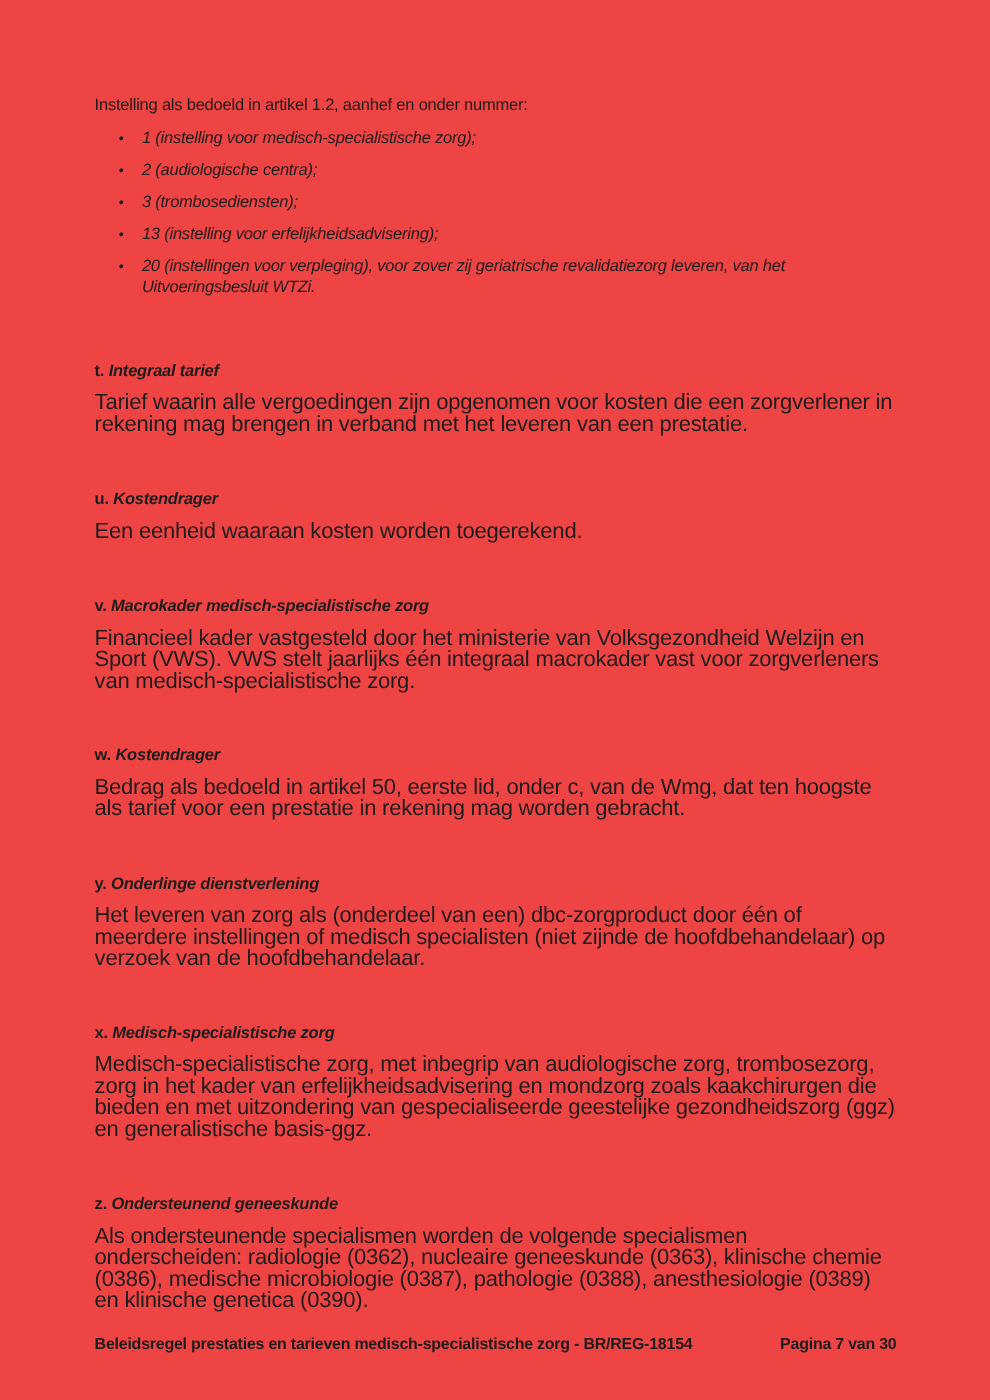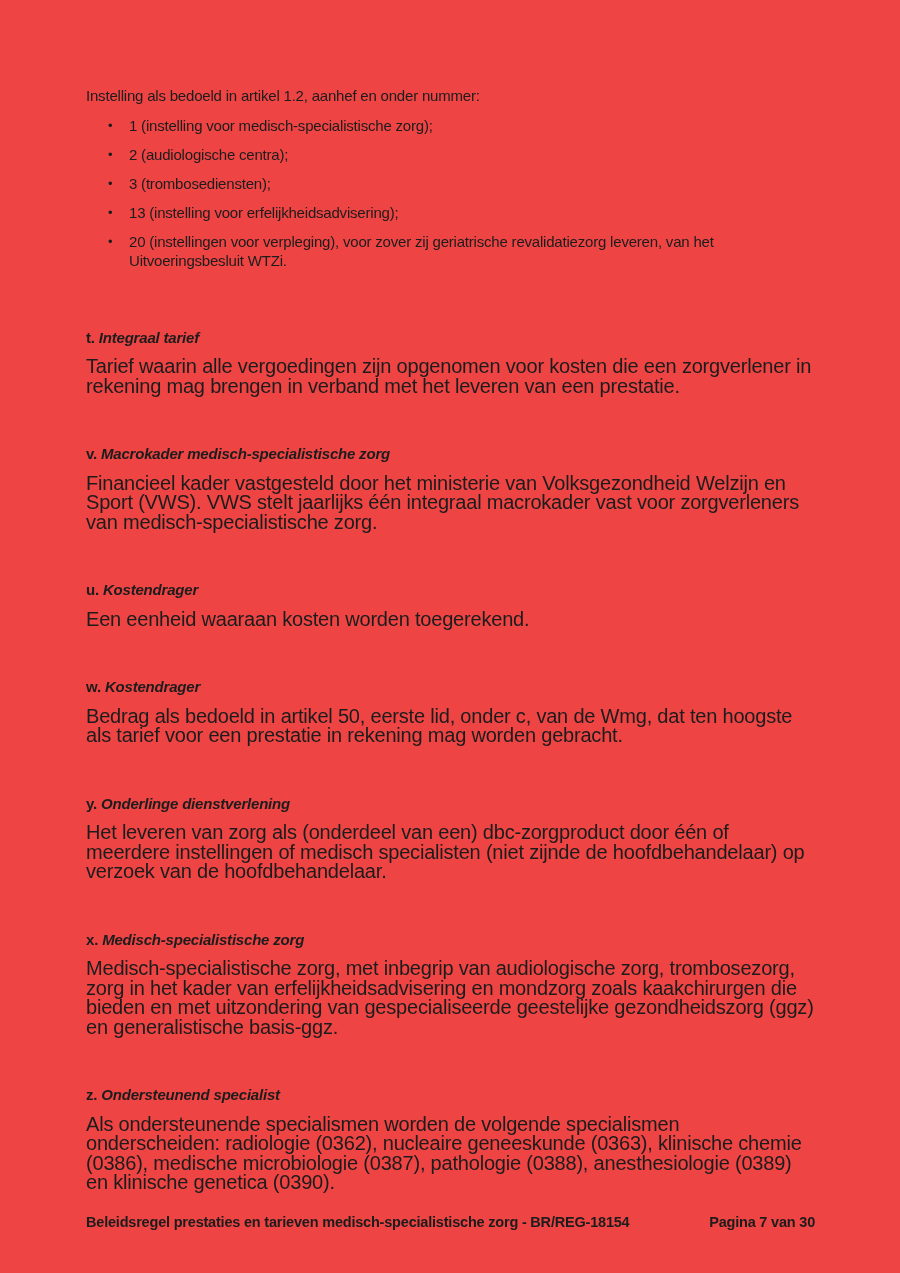--- a/index.html
+++ b/index.html
@@ -39,20 +39,21 @@
   }
   ul.bullets .dot {
     flex: 0 0 21px;
     margin-left: 22px;
     font-size: 13px;
     line-height: 19.5px;
     color: #1c1c1c;
   }
   ul.bullets .li-text {
     flex: 1;
+    font-style: italic;
   }
   .def-section {
     margin-top: 48px;
   }
   .def-section.first {
     margin-top: 57px;
   }
   .def-header {
     font-size: 15px;
     font-weight: bold;
@@ -119,30 +120,30 @@
 
     <section class="def-section first">
       <h2 class="def-header">
         <span class="letter">t.</span><span class="term">Integraal tarief</span>
       </h2>
       <p class="def-body">Tarief waarin alle vergoedingen zijn opgenomen voor kosten die een zorgverlener in rekening mag brengen in verband met het leveren van een prestatie.</p>
     </section>
 
     <section class="def-section">
       <h2 class="def-header">
-        <span class="letter">v.</span><span class="term">Macrokader medisch-specialistische zorg</span>
+        <span class="letter">u.</span><span class="term">Kostendrager</span>
       </h2>
-      <p class="def-body">Financieel kader vastgesteld door het ministerie van Volksgezondheid Welzijn en Sport (VWS). VWS stelt jaarlijks één integraal macrokader vast voor zorgverleners van medisch-specialistische zorg.</p>
+      <p class="def-body">Een eenheid waaraan kosten worden toegerekend.</p>
     </section>
 
     <section class="def-section">
       <h2 class="def-header">
-        <span class="letter">u.</span><span class="term">Kostendrager</span>
+        <span class="letter">v.</span><span class="term">Macrokader medisch-specialistische zorg</span>
       </h2>
-      <p class="def-body">Een eenheid waaraan kosten worden toegerekend.</p>
+      <p class="def-body">Financieel kader vastgesteld door het ministerie van Volksgezondheid Welzijn en Sport (VWS). VWS stelt jaarlijks één integraal macrokader vast voor zorgverleners van medisch-specialistische zorg.</p>
     </section>
 
     <section class="def-section">
       <h2 class="def-header">
         <span class="letter">w.</span><span class="term">Kostendrager</span>
       </h2>
       <p class="def-body">Bedrag als bedoeld in artikel 50, eerste lid, onder c, van de Wmg, dat ten hoogste als tarief voor een prestatie in rekening mag worden gebracht.</p>
     </section>
 
     <section class="def-section">
@@ -154,21 +155,21 @@
 
     <section class="def-section">
       <h2 class="def-header">
         <span class="letter">x.</span><span class="term">Medisch-specialistische zorg</span>
       </h2>
       <p class="def-body">Medisch-specialistische zorg, met inbegrip van audiologische zorg, trombosezorg, zorg in het kader van erfelijkheidsadvisering en mondzorg zoals kaakchirurgen die bieden en met uitzondering van gespecialiseerde geestelijke gezondheidszorg (ggz) en generalistische basis-ggz.</p>
     </section>
 
     <section class="def-section">
       <h2 class="def-header">
-        <span class="letter">z.</span><span class="term">Ondersteunend specialist</span>
+        <span class="letter">z.</span><span class="term">Ondersteunend geneeskunde</span>
       </h2>
       <p class="def-body">Als ondersteunende specialismen worden de volgende specialismen onderscheiden: radiologie (0362), nucleaire geneeskunde (0363), klinische chemie (0386), medische microbiologie (0387), pathologie (0388), anesthesiologie (0389) en klinische genetica (0390).</p>
     </section>
 
   </div>
 
   <footer class="footer">
     <span>Beleidsregel prestaties en tarieven medisch-specialistische zorg - BR/REG-18154</span>
     <span>Pagina 7 van 30</span>
   </footer>

